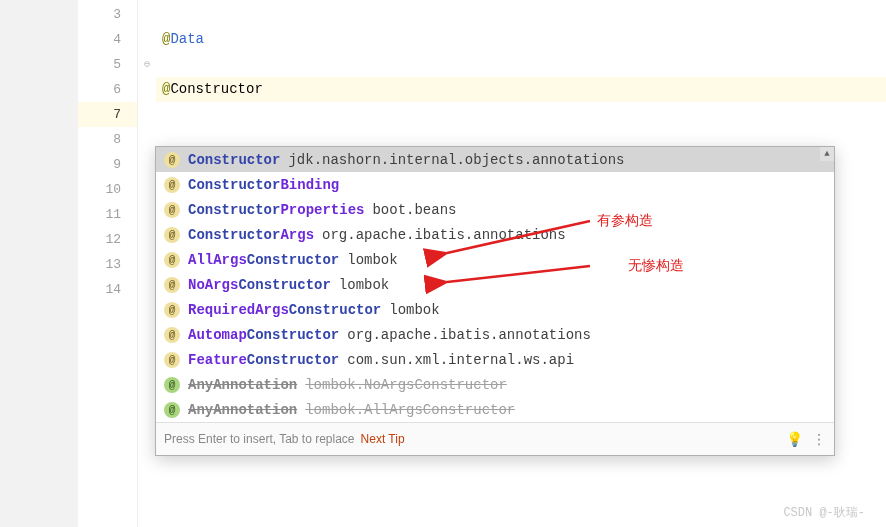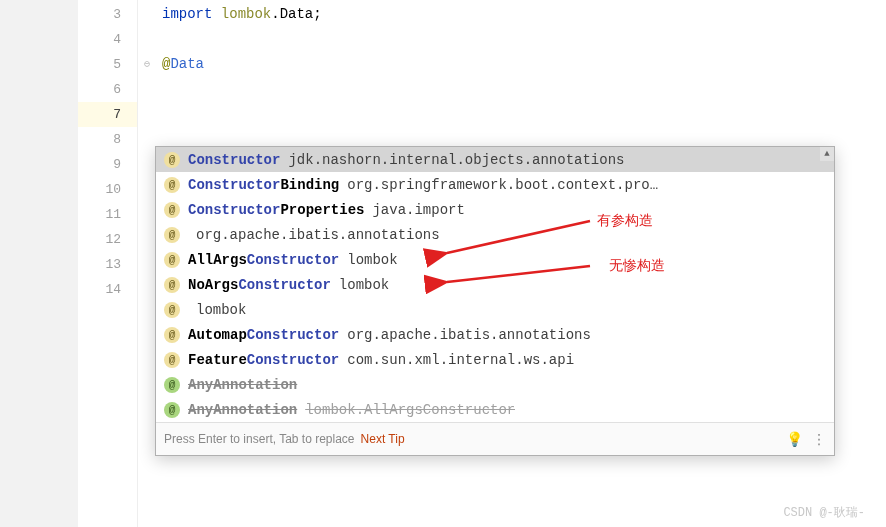--- a/index.html
+++ b/index.html
@@ -53,21 +53,21 @@
   .popup-item.selected { background: #d5d5d5; }
   .at-badge {
     display: inline-flex; align-items: center; justify-content: center;
     width: 16px; height: 16px; border-radius: 50%;
     background: #f0e0a0; color: #6b5c1c;
     font-size: 11px; font-weight: bold;
     margin-right: 8px; flex-shrink: 0;
   }
   .at-badge.alt { background: #a9d67f; color: #3a5a1e; }
   .sug-main { color: #888; }
-  .sug-main b { color: #000000; font-weight: bold; }
+  .sug-main b { color: #6d28d9; font-weight: bold; }
   .sug-main .cblue { color: #3344aa; font-weight: bold; }
   .sug-tail { color: #404040; margin-left: 8px; overflow: hidden; text-overflow: ellipsis; }
   .strike { text-decoration: line-through; color: #a0a0a0; }
   .strike-b { text-decoration: line-through; color: #888; font-weight: bold; }
   .popup-footer {
     height: 28px; display: flex; align-items: center; justify-content: space-between;
     font-size: 12px; font-family: Arial, sans-serif;
     color: #888; padding: 16px 8px;
     border-top: 1px solid #e0e0e0;
     background: #fafafa;
@@ -119,24 +119,24 @@
       <div></div>
       <div></div>
       <div></div>
       <div></div>
       <div></div>
       <div></div>
       <div></div>
       <div></div>
     </div>
   <div class="code">
-    <div class="code-line"><span class="kw">import</span> <span class="pkg1">lombok</span><span>.</span><span class="cls">Data</span><span>;</span></div>
     <div class="code-line"></div>
     <div class="code-line"><span class="ann-at">@</span><span class="bluecls">Data</span></div>
     <div class="code-line"></div>
+    <div class="code-line active-line"><span class="ann-at">@</span><span class="cls">Constructor</span></div>
     <div class="code-line"></div>
     <div class="code-line"></div>
     <div class="code-line"></div>
     <div class="code-line"></div>
     <div class="code-line"></div>
     <div class="code-line"></div>
     <div class="code-line"></div>
   </div>
 </div>
 
@@ -144,58 +144,60 @@
   <div class="scroll-btn">▲</div>
   <div class="popup-list" id="popup-list">
       <div class="popup-item selected">
         <span class="at-badge">@</span>
         <span class="sug-main"><span class="cblue">Constructor</span></span>
         <span class="sug-tail">jdk.nashorn.internal.objects.annotations</span>
       </div>
       <div class="popup-item">
         <span class="at-badge">@</span>
         <span class="sug-main"><span class="cblue">Constructor</span><b>Binding</b></span>
-        <span class="sug-tail">org.springframework.boot.context.pro…</span>
       </div>
       <div class="popup-item">
         <span class="at-badge">@</span>
         <span class="sug-main"><span class="cblue">Constructor</span><b>Properties</b></span>
-        <span class="sug-tail">java.import</span>
-      </div>
-      <div class="popup-item">
-        <span class="at-badge">@</span>
+        <span class="sug-tail">boot.beans</span>
+      </div>
+      <div class="popup-item">
+        <span class="at-badge">@</span>
+        <span class="sug-main"><span class="cblue">Constructor</span><b>Args</b></span>
         <span class="sug-tail">org.apache.ibatis.annotations</span>
       </div>
       <div class="popup-item">
         <span class="at-badge">@</span>
         <span class="sug-main"><b>AllArgs</b><span class="cblue">Constructor</span></span>
         <span class="sug-tail">lombok</span>
       </div>
       <div class="popup-item">
         <span class="at-badge">@</span>
         <span class="sug-main"><b>NoArgs</b><span class="cblue">Constructor</span></span>
         <span class="sug-tail">lombok</span>
       </div>
       <div class="popup-item">
         <span class="at-badge">@</span>
+        <span class="sug-main"><b>RequiredArgs</b><span class="cblue">Constructor</span></span>
         <span class="sug-tail">lombok</span>
       </div>
       <div class="popup-item">
         <span class="at-badge">@</span>
         <span class="sug-main"><b>Automap</b><span class="cblue">Constructor</span></span>
         <span class="sug-tail">org.apache.ibatis.annotations</span>
       </div>
       <div class="popup-item">
         <span class="at-badge">@</span>
         <span class="sug-main"><b>Feature</b><span class="cblue">Constructor</span></span>
         <span class="sug-tail">com.sun.xml.internal.ws.api</span>
       </div>
       <div class="popup-item">
         <span class="at-badge alt">@</span>
         <span class="sug-main"><span class="strike-b">AnyAnnotation</span></span>
+        <span class="sug-tail strike">lombok.NoArgsConstructor</span>
       </div>
       <div class="popup-item">
         <span class="at-badge alt">@</span>
         <span class="sug-main"><span class="strike-b">AnyAnnotation</span></span>
         <span class="sug-tail strike">lombok.AllArgsConstructor</span>
       </div>
     </div>
   <div class="popup-footer">
     <div class="footer-left">
       <span>Press Enter to insert, Tab to replace</span>
@@ -212,15 +214,15 @@
   <defs>
     <marker id="ah" markerWidth="10" markerHeight="8" refX="1" refY="4" orient="auto">
       <path d="M10,0 L0,4 L10,8 Z" fill="#e02020"></path>
     </marker>
   </defs>
   <line x1="435" y1="75" x2="292" y2="107" stroke="#e02020" stroke-width="2.5" marker-end="url(#ah)"></line>
   <line x1="435" y1="120" x2="292" y2="136" stroke="#e02020" stroke-width="2.5" marker-end="url(#ah)"></line>
 </svg>
 
 <div class="annotation" style="top:212px; left:597px;">有参构造</div>
-<div class="annotation" style="top:257px; left:609px;">无惨构造</div>
+<div class="annotation" style="top:257px; left:628px;">无惨构造</div>
 
 <div class="watermark">CSDN @-耿瑞-</div>
 
 </body></html>

